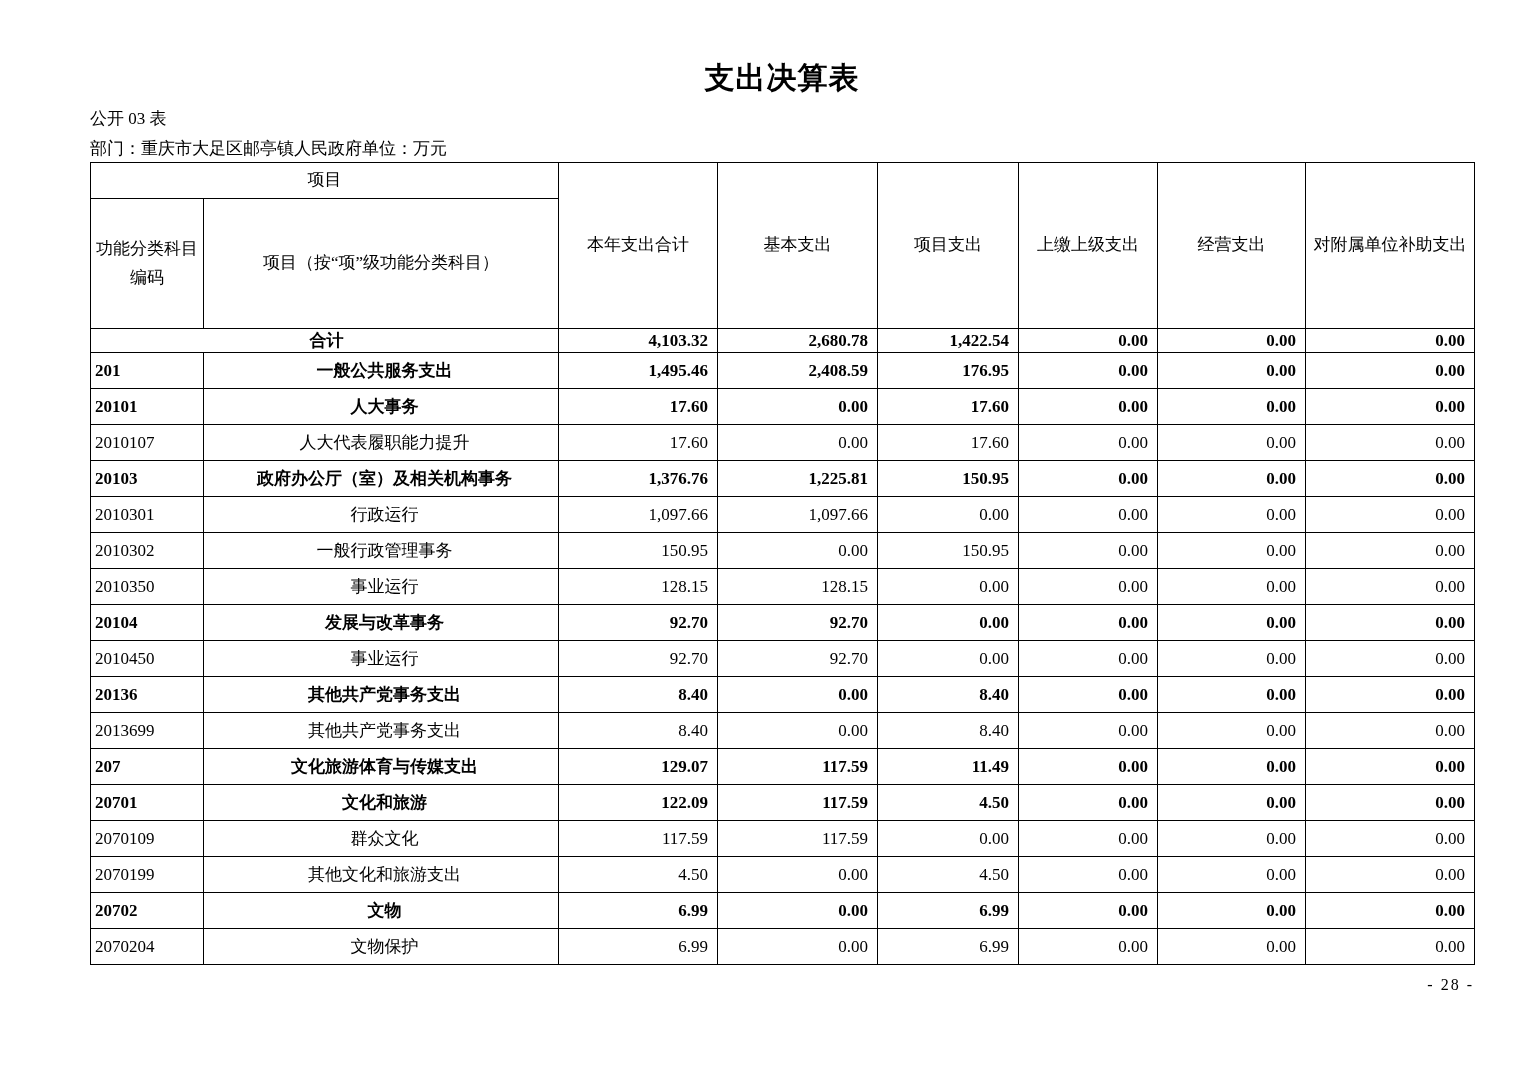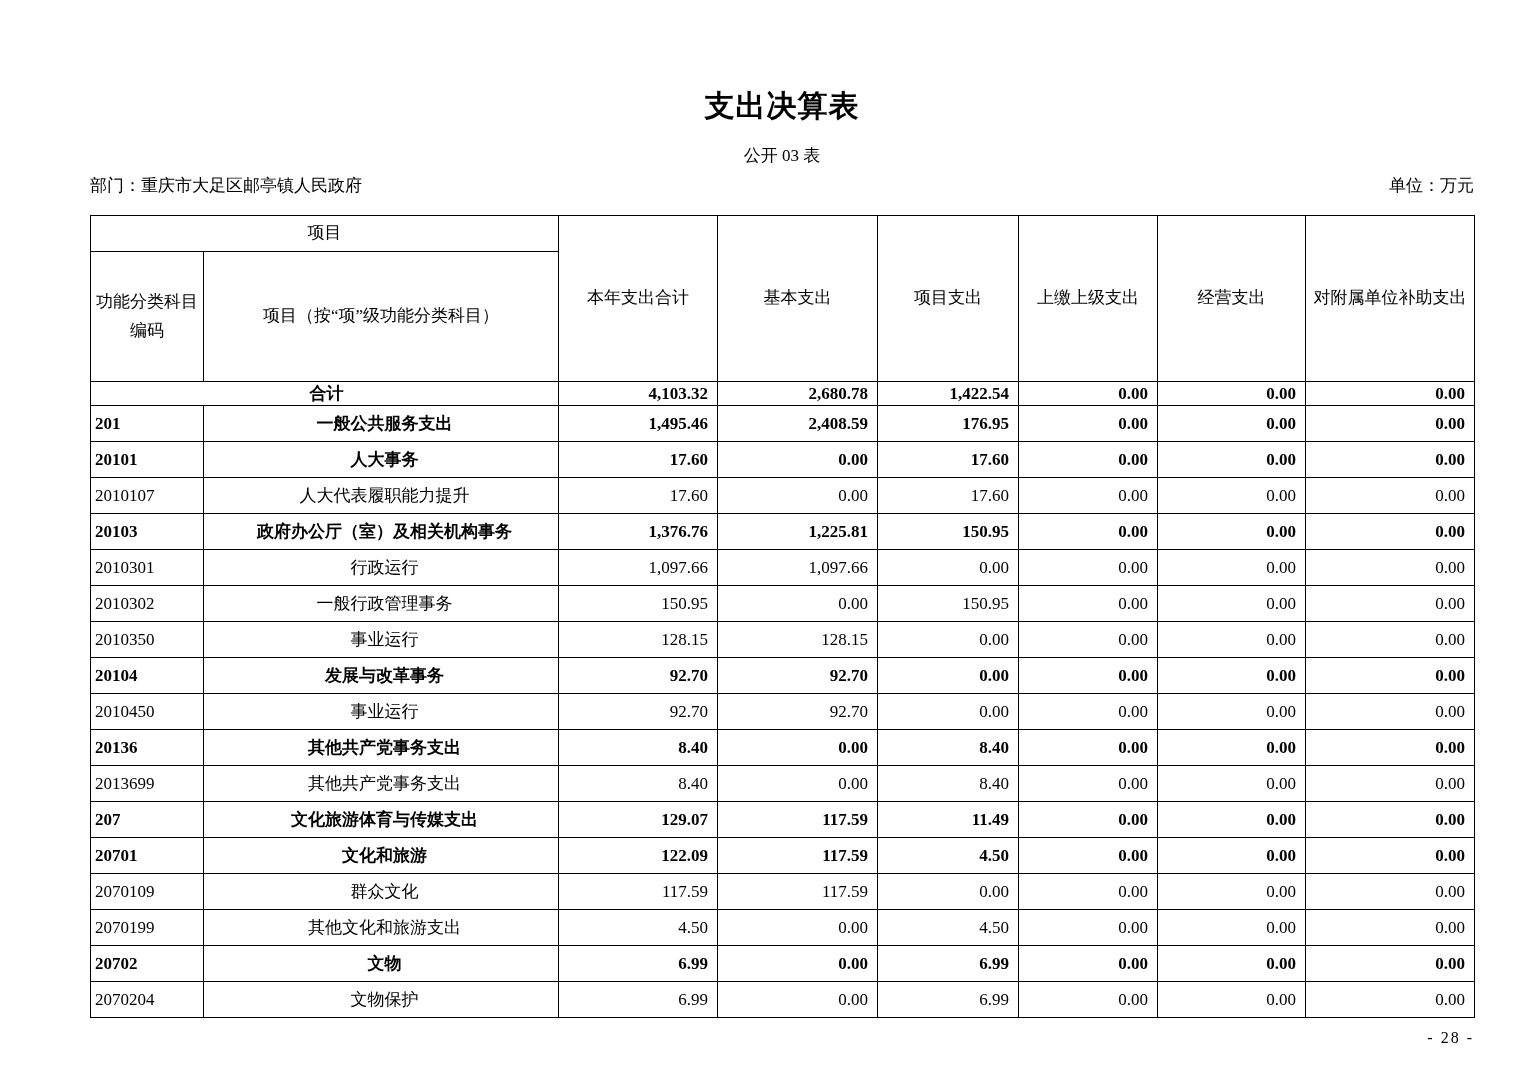--- a/index.html
+++ b/index.html
@@ -8,34 +8,33 @@
     width:1515px; height:1069px;
     font-family:"Liberation Serif","DejaVu Serif",serif;
     color:#000;
     overflow:hidden;
   }
   .sheet { width:1384px; margin-left:90px; }
   .doc-title {
     text-align:center;
     font-size:30px;
     font-weight:bold;
-    padding-top:86px;
+    padding-top:58px;
     letter-spacing:1px;
   }
   .meta-right {
-    text-align:center;
+    text-align:left;
     font-size:17px;
-    margin-top:17px;
+    margin-top:8px;
   }
   .meta-row {
     display:flex;
-    justify-content:space-between;
     font-size:17px;
     margin-top:7px;
-    margin-bottom:18px;
+    margin-bottom:2px;
   }
   table.fin {
     width:1384px;
     table-layout:fixed;
     border-collapse:collapse;
   }
   table.fin th, table.fin td {
     border:1px solid #000;
     font-size:17px;
     font-weight:normal;

